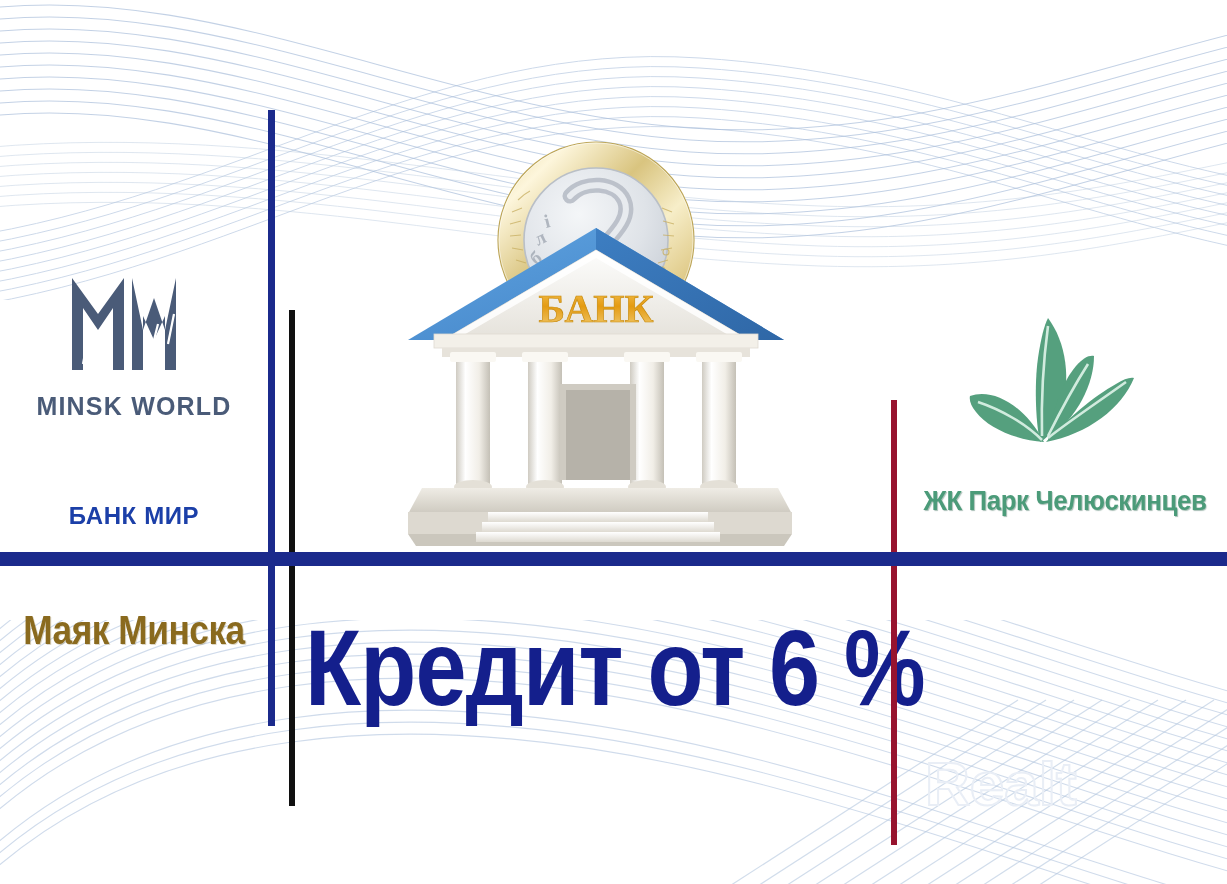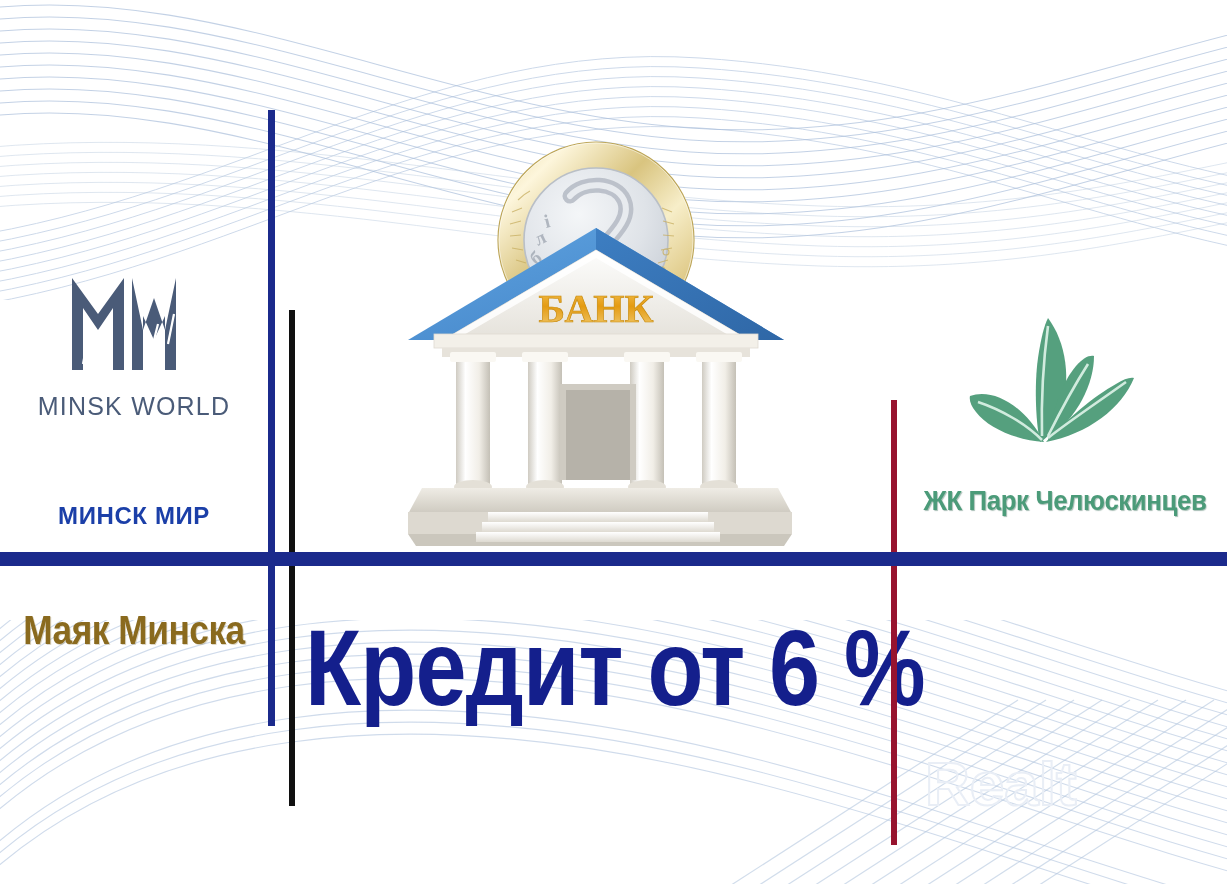--- a/index.html
+++ b/index.html
@@ -25,21 +25,21 @@
   }
   .hline-blue{
     position:absolute;left:0;top:552px;width:1227px;height:14px;
     background:#1b2a8c;
   }
   
   .mw-logo{position:absolute;left:62px;top:268px;width:130px;height:112px;}
   .mw-word{
     position:absolute;left:14px;top:392px;width:240px;
     text-align:center;color:#4a5b78;
-    font-size:25px;font-weight:400;letter-spacing:1.2px;
+    font-size:25px;font-weight:700;letter-spacing:1.2px;
     font-family:"Liberation Sans",sans-serif;
   }
   .mw-ru{
     position:absolute;left:14px;top:502px;width:240px;
     text-align:center;color:#1b3fa8;
     font-size:24px;font-weight:700;letter-spacing:.6px;
   }
   
   .mayak{
     position:absolute;left:8px;top:608px;width:252px;
@@ -293,21 +293,21 @@
 
     </g>
     <g stroke="#ffffff" stroke-width="2.2" fill="none">
       <path d="M21,96 L27,64"></path>
       <path d="M42,92 L50,58"></path>
       <path d="M88,88 L96,56"></path>
       <path d="M106,76 L112,46"></path>
     </g>
   </svg>
   <div class="mw-word">MINSK WORLD</div>
-  <div class="mw-ru">МИНСК МИР</div>
+  <div class="mw-ru">БАНК МИР</div>
 
   <div class="mayak">Маяк Минска</div>
 
   <div class="credit">Кредит от 6 %</div>
 
   <svg class="leaf-logo" viewBox="0 0 200 150">
     <g fill="#55a07e">
 
       <path d="M100,6 C118,30 124,68 112,104 C104,122 96,128 92,130 C88,112 86,74 90,46 C93,26 96,14 100,6 Z"></path>
 

